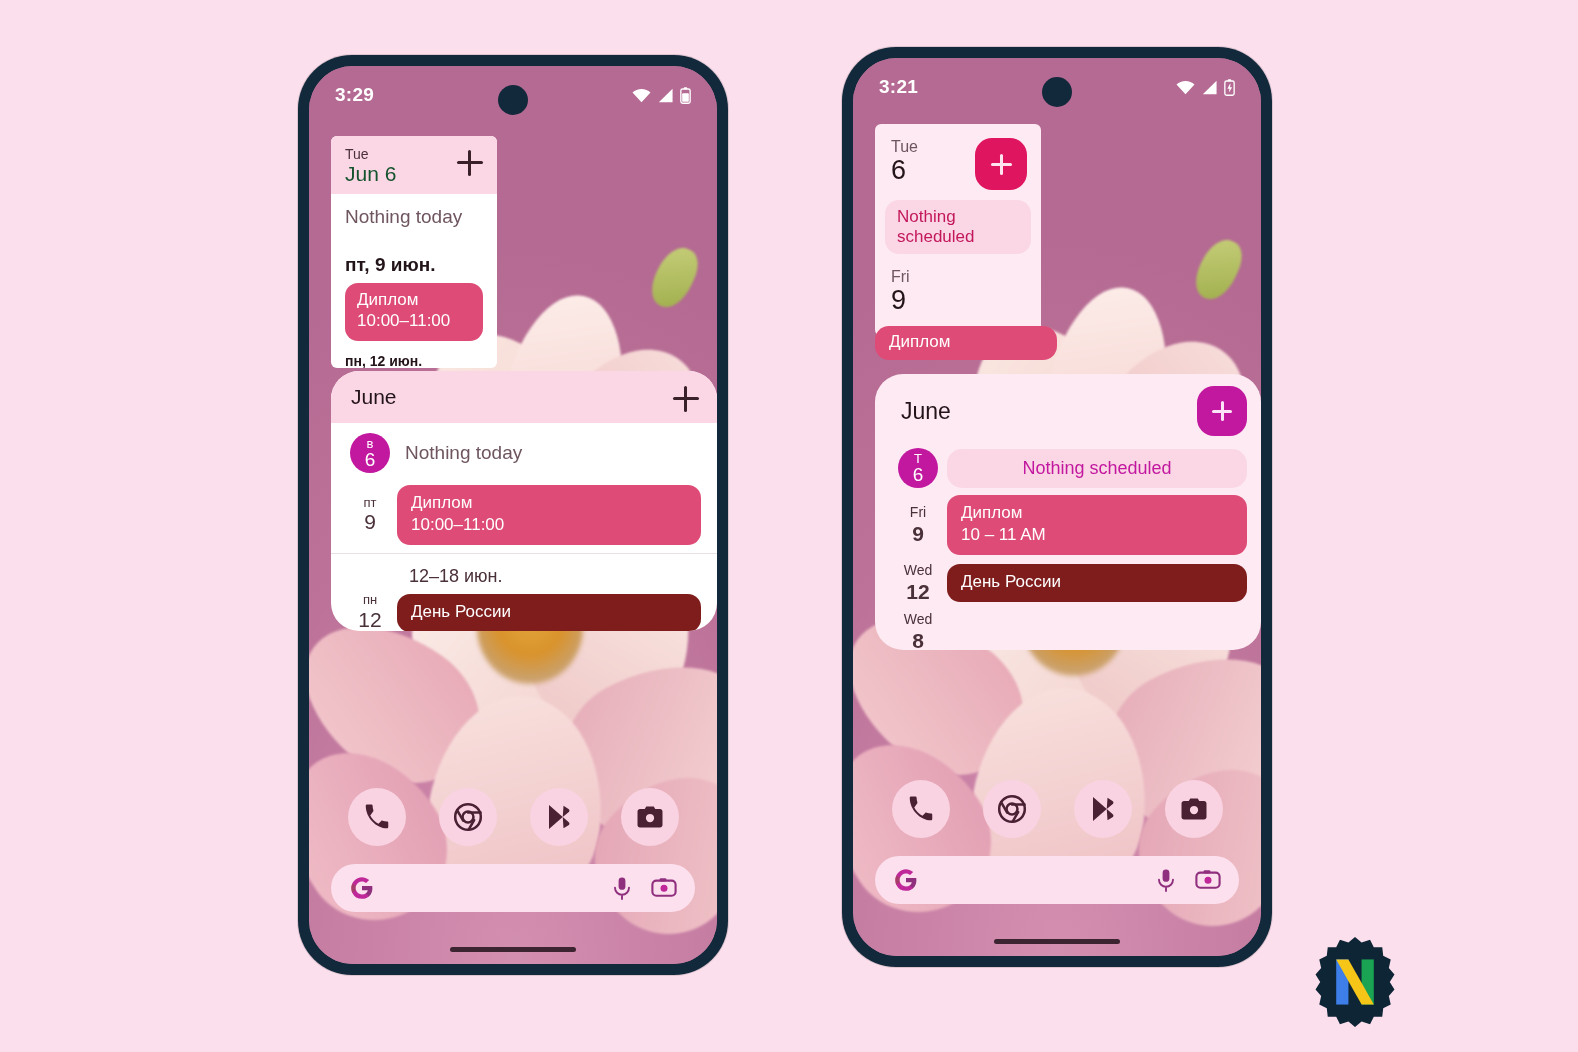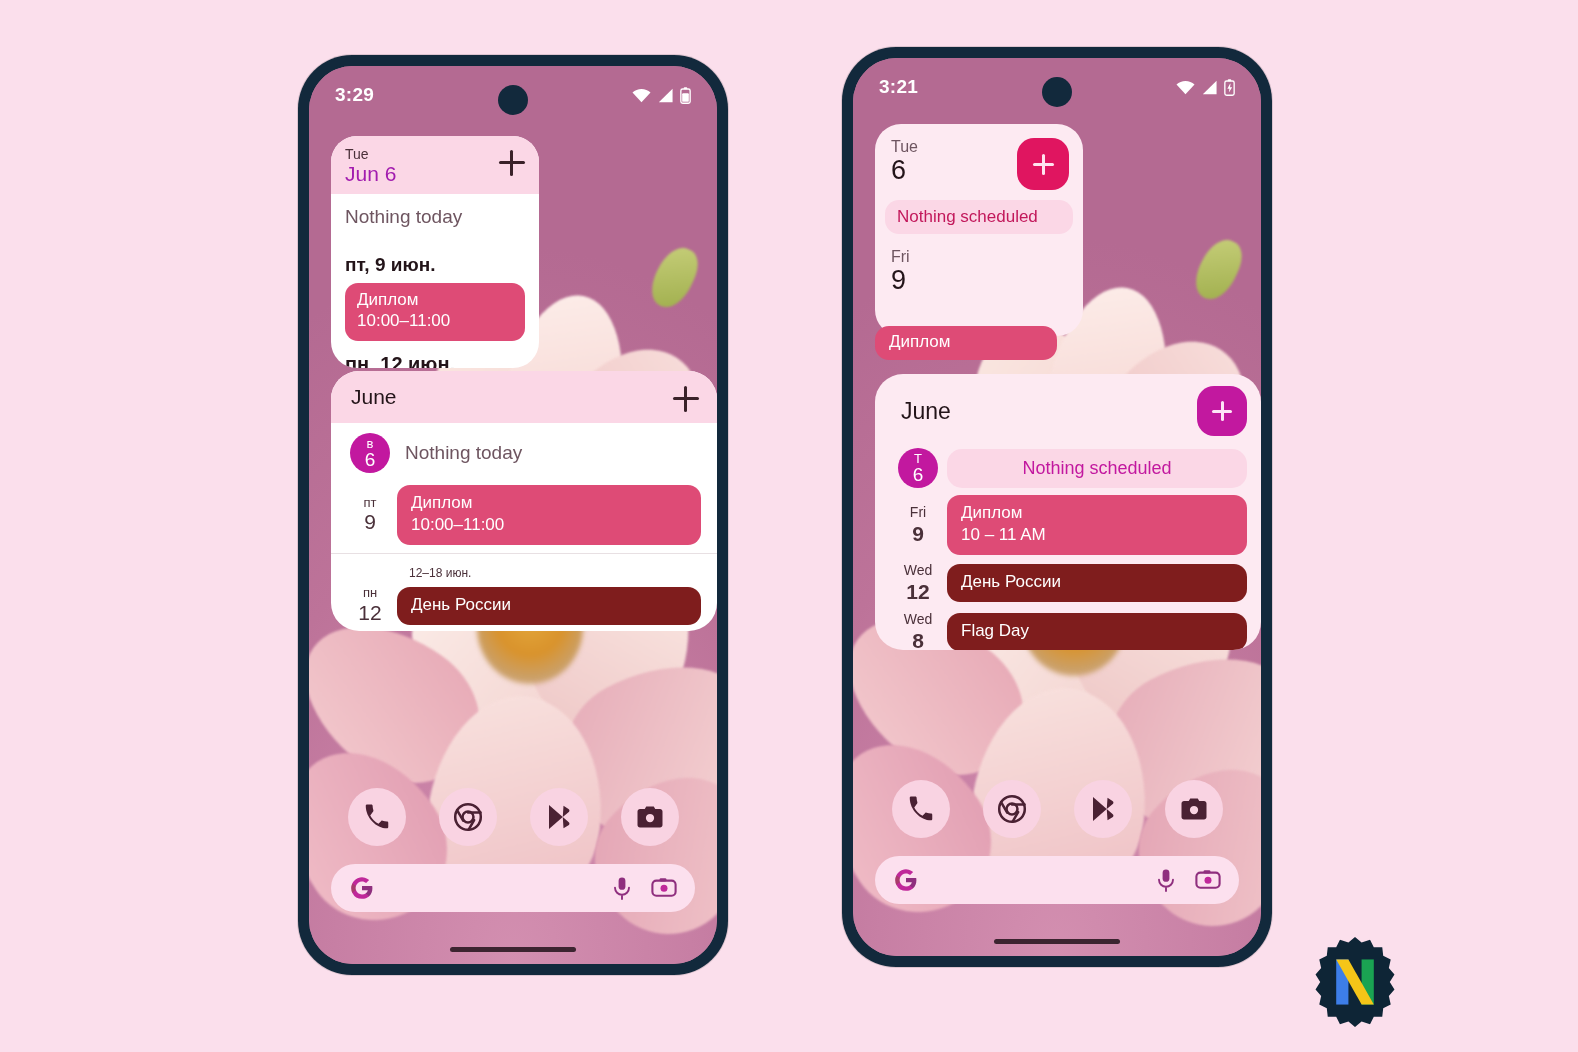--- a/index.html
+++ b/index.html
@@ -82,50 +82,50 @@
   .sys-icons { display: flex; align-items: center; gap: 6px; }
   .punchhole {
     position: absolute; left: 50%; top: 19px; transform: translateX(-50%);
     width: 30px; height: 30px; border-radius: 50%;
     background: #12293c; z-index: 7;
   }
 
   
   .small-widget {
     position: absolute; z-index: 5;
-    width: 208px;
-    border-radius: 26px;
+    width: 166px;
+    border-radius: 6px;
     overflow: hidden;
   }
   .sw-left  { left: 22px; top: 70px; height: 232px; background: #fff; }
   .sw-left .sw-head {
     background: #fbd7e6; padding: 10px 14px 8px 14px;
     display: flex; justify-content: space-between; align-items: flex-start;
   }
   .sw-left .sw-dow { font-size: 14px; color: #4a3039; line-height: 1.15; }
-  .sw-left .sw-date { font-size: 21px; color: #a21caf; line-height: 1.15; }
+  .sw-left .sw-date { font-size: 21px; color: #14532d; line-height: 1.15; }
   .sw-plus-thin {
     width: 26px; height: 26px; position: relative; flex: none; margin-top: 4px;
   }
   .sw-plus-thin::before, .sw-plus-thin::after {
     content: ""; position: absolute; background: #3a2129; border-radius: 2px;
   }
   .sw-plus-thin::before { left: 0; top: 11px; width: 26px; height: 3px; }
   .sw-plus-thin::after  { top: 0; left: 11px; height: 26px; width: 3px; }
   .sw-left .sw-body { padding: 12px 14px 0 14px; }
   .sw-nothing { font-size: 19px; color: #6e5560; }
   .sw-daylabel { font-size: 19px; color: #231419; font-weight: bold; margin-top: 26px; }
   .sw-event {
     margin-top: 7px; background: #de4b76; border-radius: 13px;
     padding: 6px 12px 8px 12px; color: #fff;
   }
   .sw-event .e-t { font-size: 17px; line-height: 1.25; }
   .sw-event .e-s { font-size: 17px; line-height: 1.3; }
   .sw-next {
-    font-size: 20px; color: #231419; font-weight: bold;
+    font-size: 14px; color: #231419; font-weight: bold;
     margin-top: 12px; padding: 0 14px;
   }
 
   
   .sw-right { left: 22px; top: 66px; height: 212px; background: #fdeaf2; }
   .sw-right .sw-head2 {
     padding: 14px 14px 0 16px; display: flex; justify-content: space-between; align-items: flex-start;
   }
   .sw-right .sw-dow2 { font-size: 16px; color: #6e5560; line-height: 1.1; }
   .sw-right .sw-date2 { font-size: 27px; color: #231419; line-height: 1.1; }
@@ -179,21 +179,21 @@
   .circle-badge .c-n { font-size: 19px; }
   .bw-nothing { font-size: 19px; color: #6e5560; padding-left: 8px; }
   .bw-chip {
     flex: 1; border-radius: 13px; padding: 7px 14px 9px 14px; color: #fff;
   }
   .chip-pink { background: #de4b76; }
   .chip-teal { background: #7f1d1d; }
   .bw-chip .c-t { font-size: 17px; line-height: 1.3; }
   .bw-chip .c-s { font-size: 17px; line-height: 1.3; }
   .bw-divider { height: 1px; background: #e8e0e3; margin: 8px 0 0 0; }
-  .bw-weekrange { font-size: 12px; color: #4a3039; padding: 12px 0 6px 78px; }
+  .bw-weekrange { font-size: 18px; color: #4a3039; padding: 12px 0 6px 78px; }
 
   .bw-right {
     left: 22px; top: 316px; width: 386px; height: 276px; background: #fdeaf2;
   }
   .bw-right .bw-head2 {
     height: 74px; display: flex; align-items: center; justify-content: space-between;
     padding: 0 14px 0 26px;
   }
   .bw-right .bw-month2 { font-size: 23px; color: #231419; }
   .bw-fab {
@@ -504,23 +504,20 @@
           <div class="bw-chip chip-teal">
             <div class="c-t">День России</div>
           </div>
         </div>
 
         <div class="bw-row2">
           <div class="bw-daycol2">
             <div class="d-w">Wed</div>
             <div class="d-n">8</div>
           </div>
-          <div class="bw-chip chip-teal">
-            <div class="c-t">Flag Day</div>
-          </div>
         </div>
 
       </div>
 
       <div class="dock">
         <div class="dock-icon">
           <svg width="30" height="30" viewBox="0 0 24 24">
               <path d="M6.6 10.8c1.4 2.8 3.8 5.2 6.6 6.6l2.2-2.2c.3-.3.7-.4 1-.2 1.2.4 2.4.6 3.6.6.6 0 1 .4 1 1V20c0 .6-.4 1-1 1C11.4 21 3 12.6 3 2.9c0-.5.4-1 1-1h3.5c.6 0 1 .5 1 1 0 1.3.2 2.5.6 3.6.1.4 0 .8-.2 1.1z" fill="#4a2133"></path>
             </svg>
         </div>

